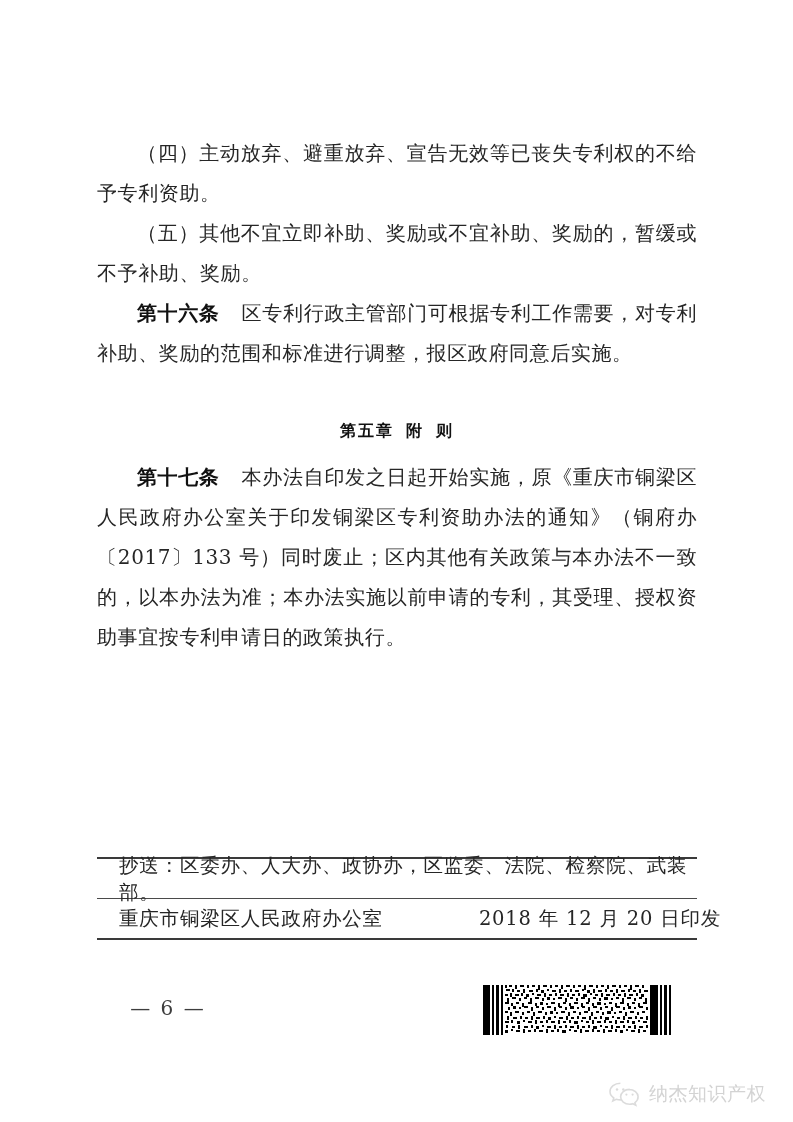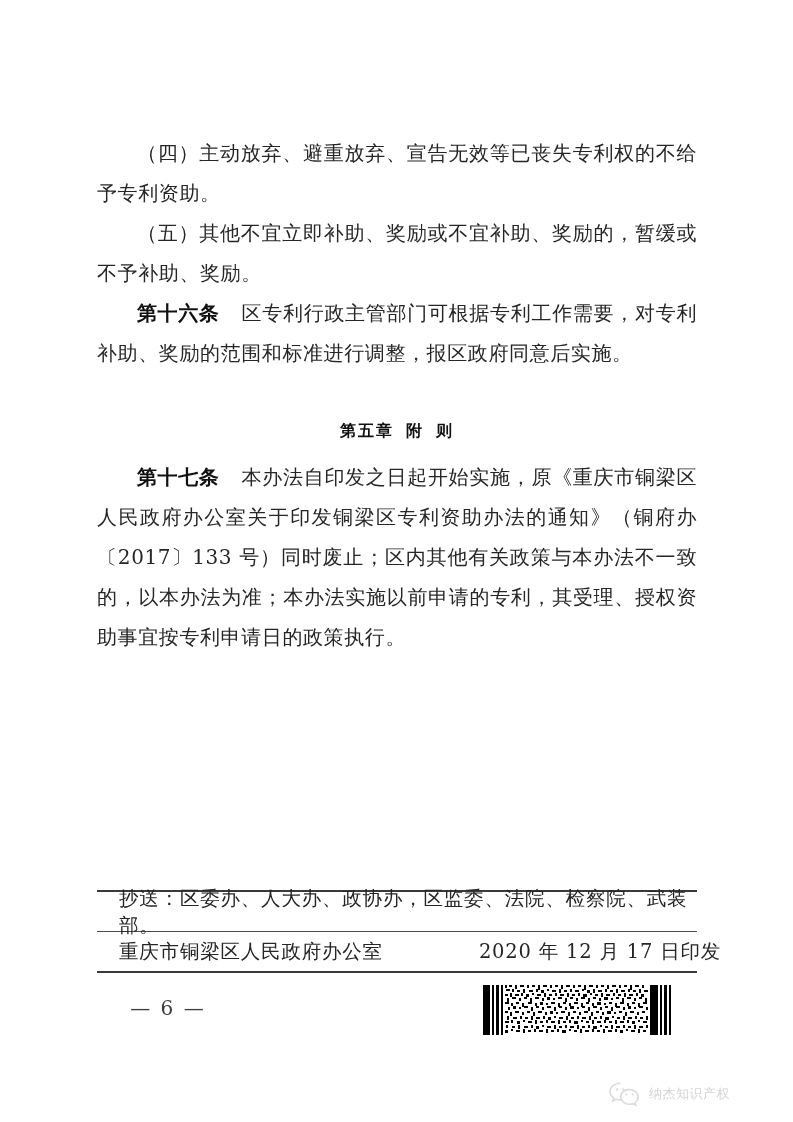--- a/index.html
+++ b/index.html
@@ -60,21 +60,21 @@
   }
   .chapter-heading .gap {
     display: inline-block;
     width: 0.75em;
   }
 
   
   .footer {
     position: absolute;
     left: 97px;
-    top: 890px;
+    top: 857px;
     width: 600px;
   }
   .rule {
     height: 0;
     border-top: 2px solid #3a3a3a;
     width: 100%;
   }
   .rule.thin {
     border-top: 1.5px solid #4a4a4a;
   }
@@ -128,21 +128,21 @@
     top: 1076px;
     height: 36px;
     display: flex;
     align-items: center;
     gap: 7px;
     opacity: 0.62;
   }
   .watermark .wechat-icon { flex: 0 0 auto; display: block; }
   .watermark-text {
     font-family: "DejaVu Sans", "Liberation Sans", sans-serif;
-    font-size: 13px;
+    font-size: 19px;
     letter-spacing: 0.5px;
     color: #b9b9b9;
     white-space: nowrap;
   }
 </style>
 </head>
 <body>
 
 <div class="page">
 
@@ -161,21 +161,21 @@
   </div>
 
   <div class="footer">
     <div class="rule"></div>
     <div class="footer-row copies">
       <span>抄送：区委办、人大办、政协办，区监委、法院、检察院、武装部。</span>
     </div>
     <div class="rule thin"></div>
     <div class="footer-row issuer">
       <span class="issuer-office">重庆市铜梁区人民政府办公室</span>
-      <span class="issuer-date">2020 年 12 月 17 日印发</span>
+      <span class="issuer-date">2018 年 12 月 20 日印发</span>
     </div>
     <div class="rule"></div>
   </div>
 
   <div class="page-number">— 6 —</div>
 
   <div class="barcode">
     <svg width="190" height="50" viewBox="0 0 190 50" shape-rendering="crispEdges" aria-hidden="true">
       <rect x="0" y="0" width="190" height="50" fill="#ffffff"></rect>
 

